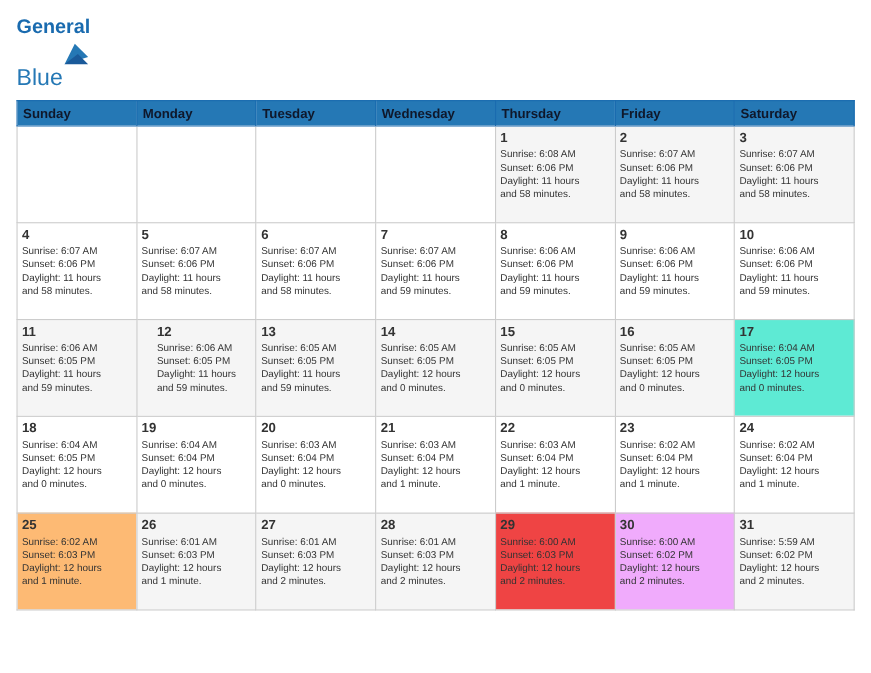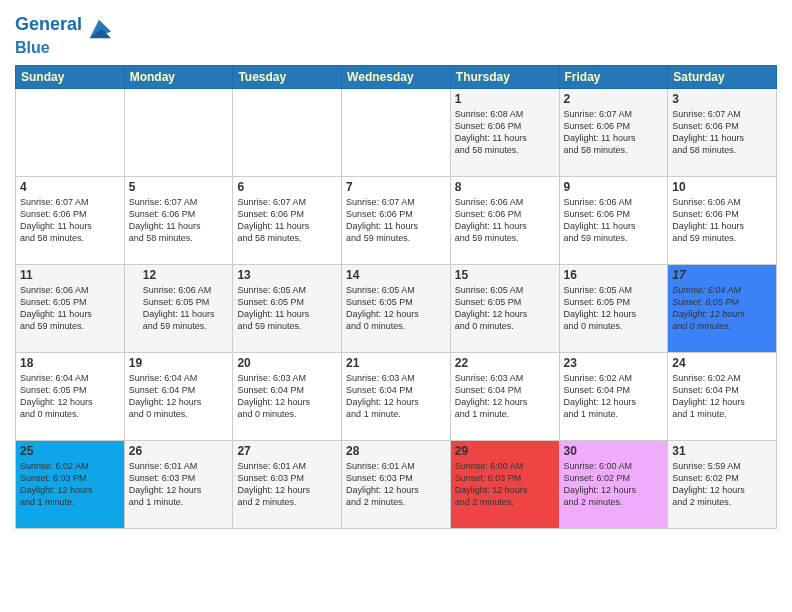--- a/index.html
+++ b/index.html
@@ -52,21 +52,21 @@
       font-size: 15px;
       color: #555;
     }
     .calendar {
       width: 100%;
       border-collapse: collapse;
       table-layout: fixed;
     }
     .calendar thead th {
       background-color: #2578b5;
-      color: #fef9c3;
+      color: #0f172a;
       text-align: left;
       padding: 4px 5px;
       font-size: 12px;
       font-weight: bold;
       border: 1px solid #1a6baf;
     }
     .calendar tbody td {
       border: 1px solid #ccc;
       vertical-align: top;
       padding: 3px 4px;
@@ -96,28 +96,28 @@
       background: #fff !important;
     }
   </style>
 </head>
 <body>
 
 <div class="container">
   <div class="header">
     <div class="logo">
       <div>
-        <div style="display:flex;align-items:flex-start;">
+        <div style="display:flex;align-items:flex-end;flex-direction:column;">
           <span class="logo-text"><span>General</span></span>
           <svg class="logo-icon" viewBox="0 0 30 30">
             <polygon points="5,25 15,5 28,18" fill="#2578b5"></polygon>
             <polygon points="5,25 18,15 28,25" fill="#1a5a9a"></polygon>
           </svg>
         </div>
-        <div style="font-size:16px;font-weight:bold;color:#2578b5;margin-top:-4px;">Blue</div>
+        <div style="font-size:21px;font-weight:normal;color:#2578b5;margin-top:-4px;">Blue</div>
       </div>
     </div>
     <div class="title-block">
       <div class="month-title"></div>
       <div class="location"></div>
     </div>
   </div>
 
   <table class="calendar">
     <thead>
@@ -198,21 +198,21 @@
             <div class="day-info">Sunrise: 6:05 AM<br>Sunset: 6:05 PM<br>Daylight: 12 hours<br>and 0 minutes.</div>
           </td>
           <td style="background: rgb(245, 245, 245);">
             <span class="day-num">15</span>
             <div class="day-info">Sunrise: 6:05 AM<br>Sunset: 6:05 PM<br>Daylight: 12 hours<br>and 0 minutes.</div>
           </td>
           <td style="background: rgb(245, 245, 245);">
             <span class="day-num">16</span>
             <div class="day-info">Sunrise: 6:05 AM<br>Sunset: 6:05 PM<br>Daylight: 12 hours<br>and 0 minutes.</div>
           </td>
-          <td style="background: #3b82f6; font-style: italic;">
+          <td style="background: #5eead4;">
             <span class="day-num">17</span>
             <div class="day-info">Sunrise: 6:04 AM<br>Sunset: 6:05 PM<br>Daylight: 12 hours<br>and 0 minutes.</div>
           </td>
         </tr>
         <tr>
           <td style="background: rgb(255, 255, 255);">
             <span class="day-num">18</span>
             <div class="day-info">Sunrise: 6:04 AM<br>Sunset: 6:05 PM<br>Daylight: 12 hours<br>and 0 minutes.</div>
           </td>
           <td style="background: rgb(255, 255, 255);">
@@ -234,21 +234,21 @@
           <td style="background: rgb(255, 255, 255);">
             <span class="day-num">23</span>
             <div class="day-info">Sunrise: 6:02 AM<br>Sunset: 6:04 PM<br>Daylight: 12 hours<br>and 1 minute.</div>
           </td>
           <td style="background: rgb(255, 255, 255); margin-left: 48px;">
             <span class="day-num">24</span>
             <div class="day-info">Sunrise: 6:02 AM<br>Sunset: 6:04 PM<br>Daylight: 12 hours<br>and 1 minute.</div>
           </td>
         </tr>
         <tr>
-          <td style="background: #0ea5e9;">
+          <td style="background: #fdba74;">
             <span class="day-num">25</span>
             <div class="day-info">Sunrise: 6:02 AM<br>Sunset: 6:03 PM<br>Daylight: 12 hours<br>and 1 minute.</div>
           </td>
           <td style="background: rgb(245, 245, 245);">
             <span class="day-num">26</span>
             <div class="day-info">Sunrise: 6:01 AM<br>Sunset: 6:03 PM<br>Daylight: 12 hours<br>and 1 minute.</div>
           </td>
           <td style="background: rgb(245, 245, 245);">
             <span class="day-num">27</span>
             <div class="day-info">Sunrise: 6:01 AM<br>Sunset: 6:03 PM<br>Daylight: 12 hours<br>and 2 minutes.</div>

